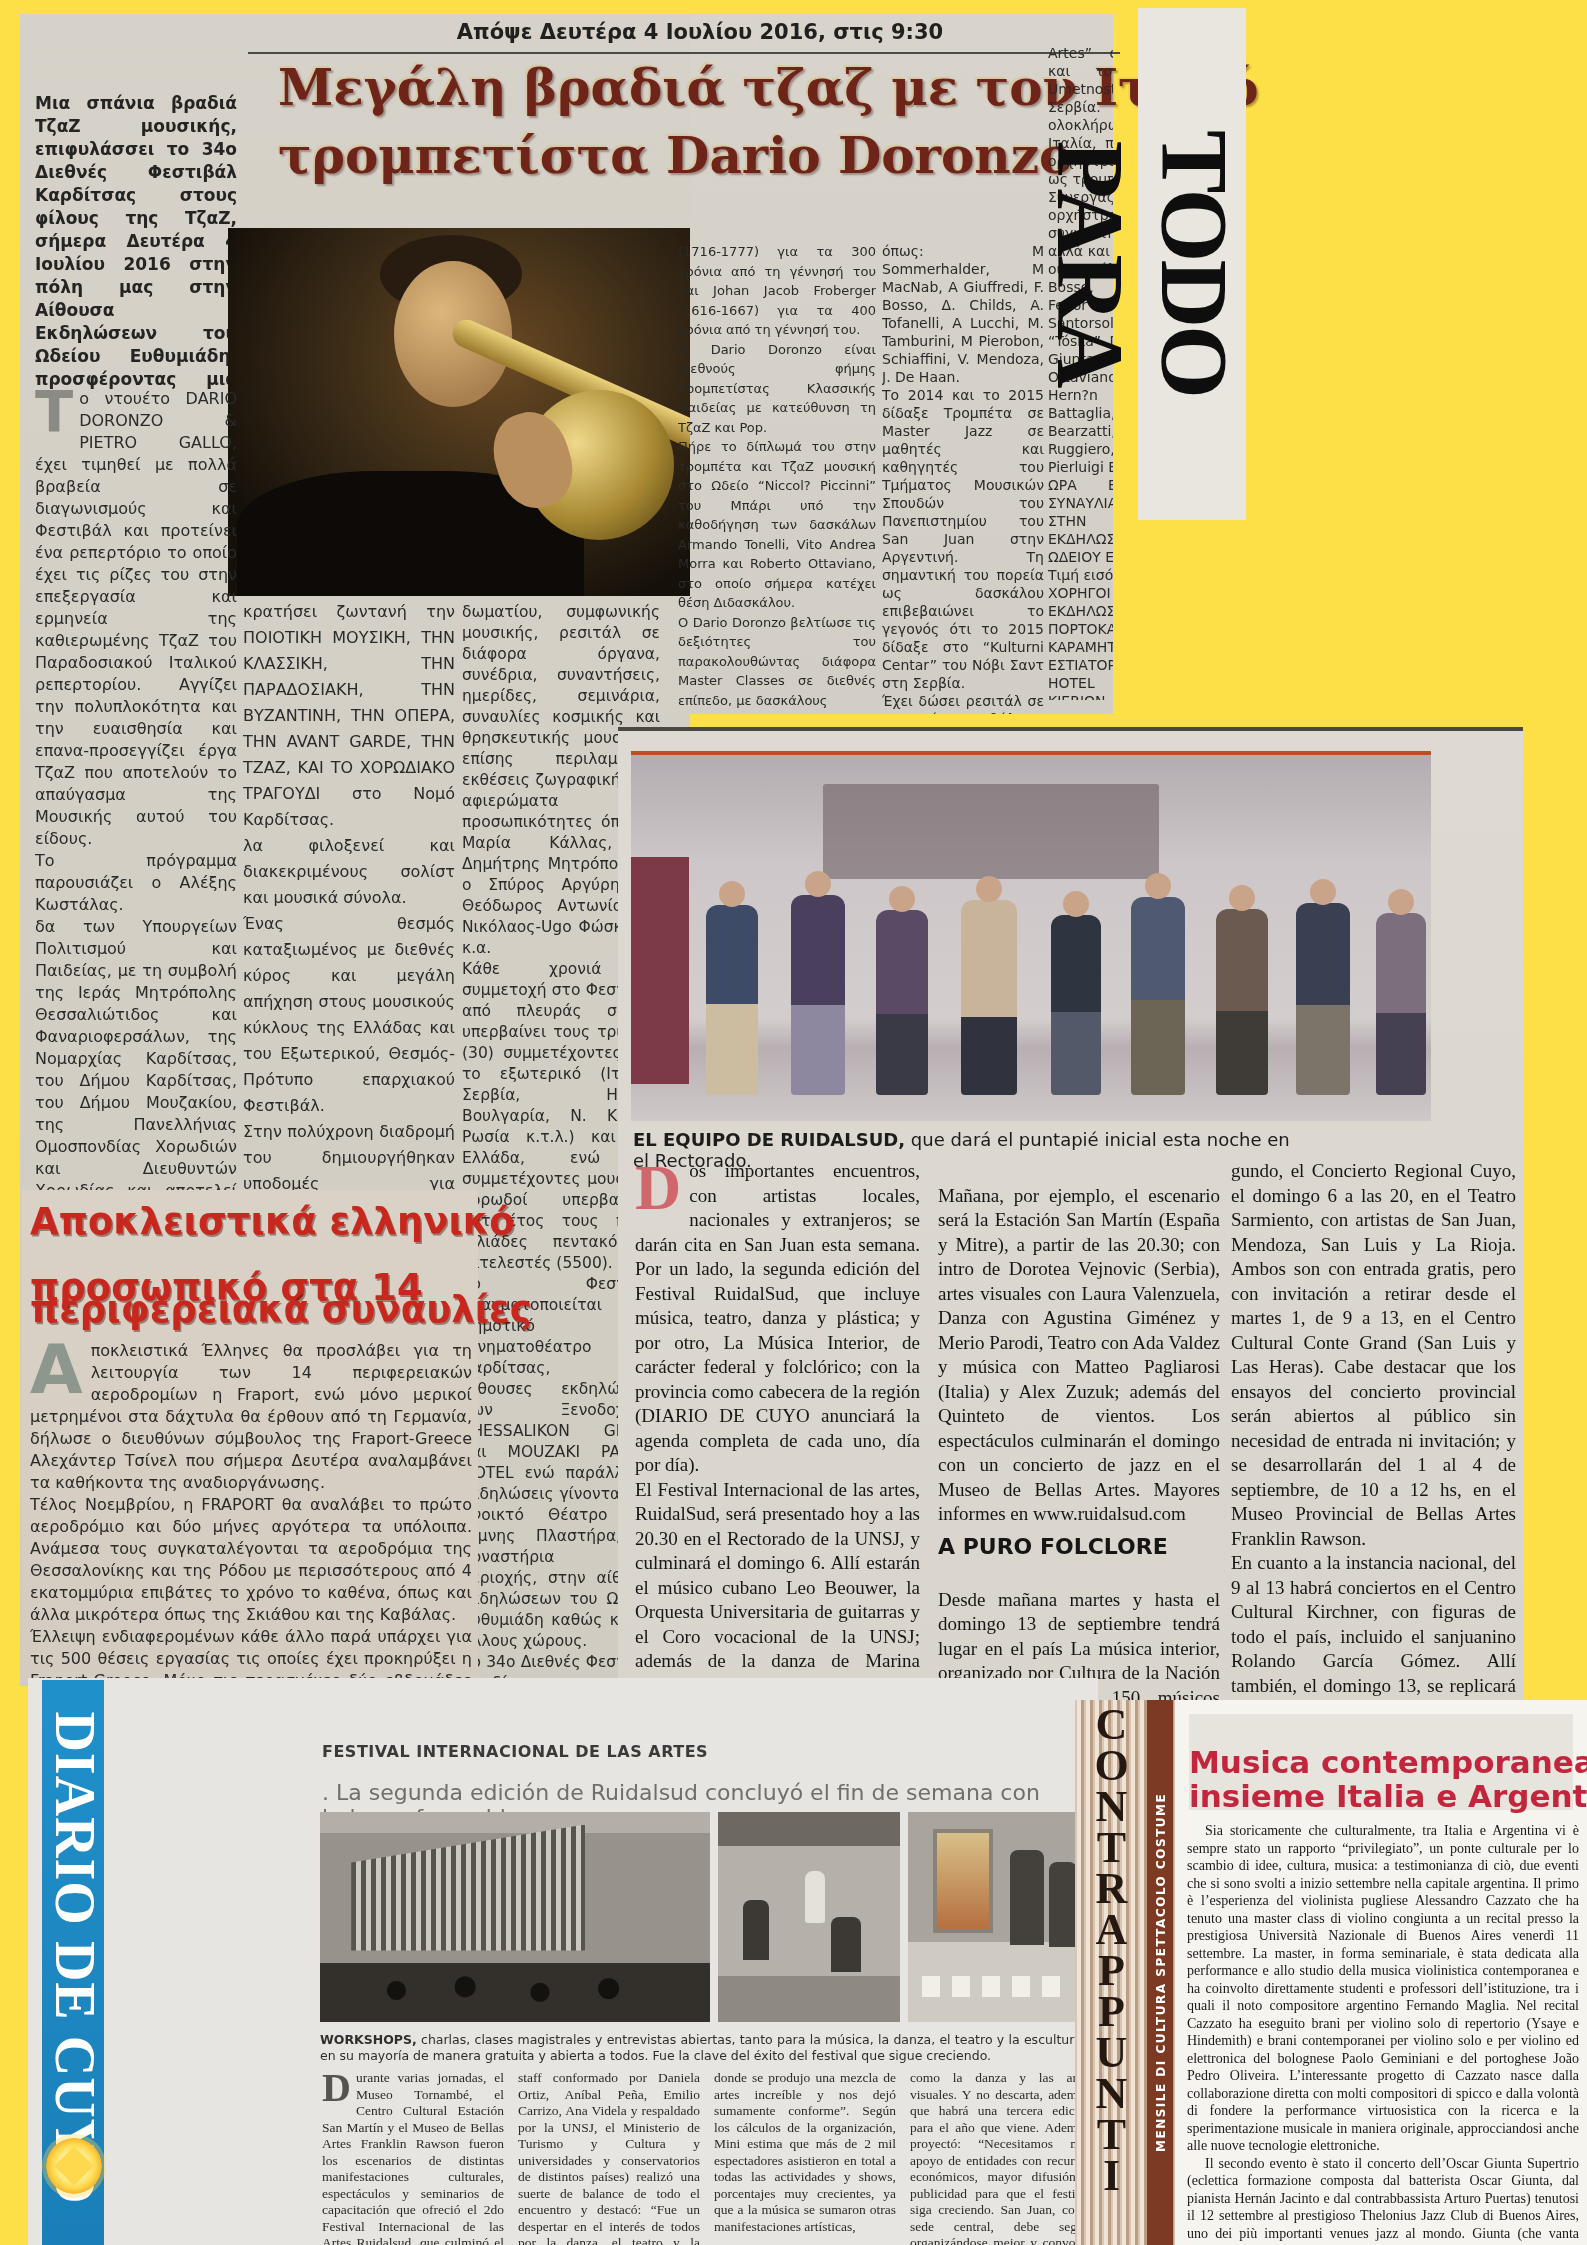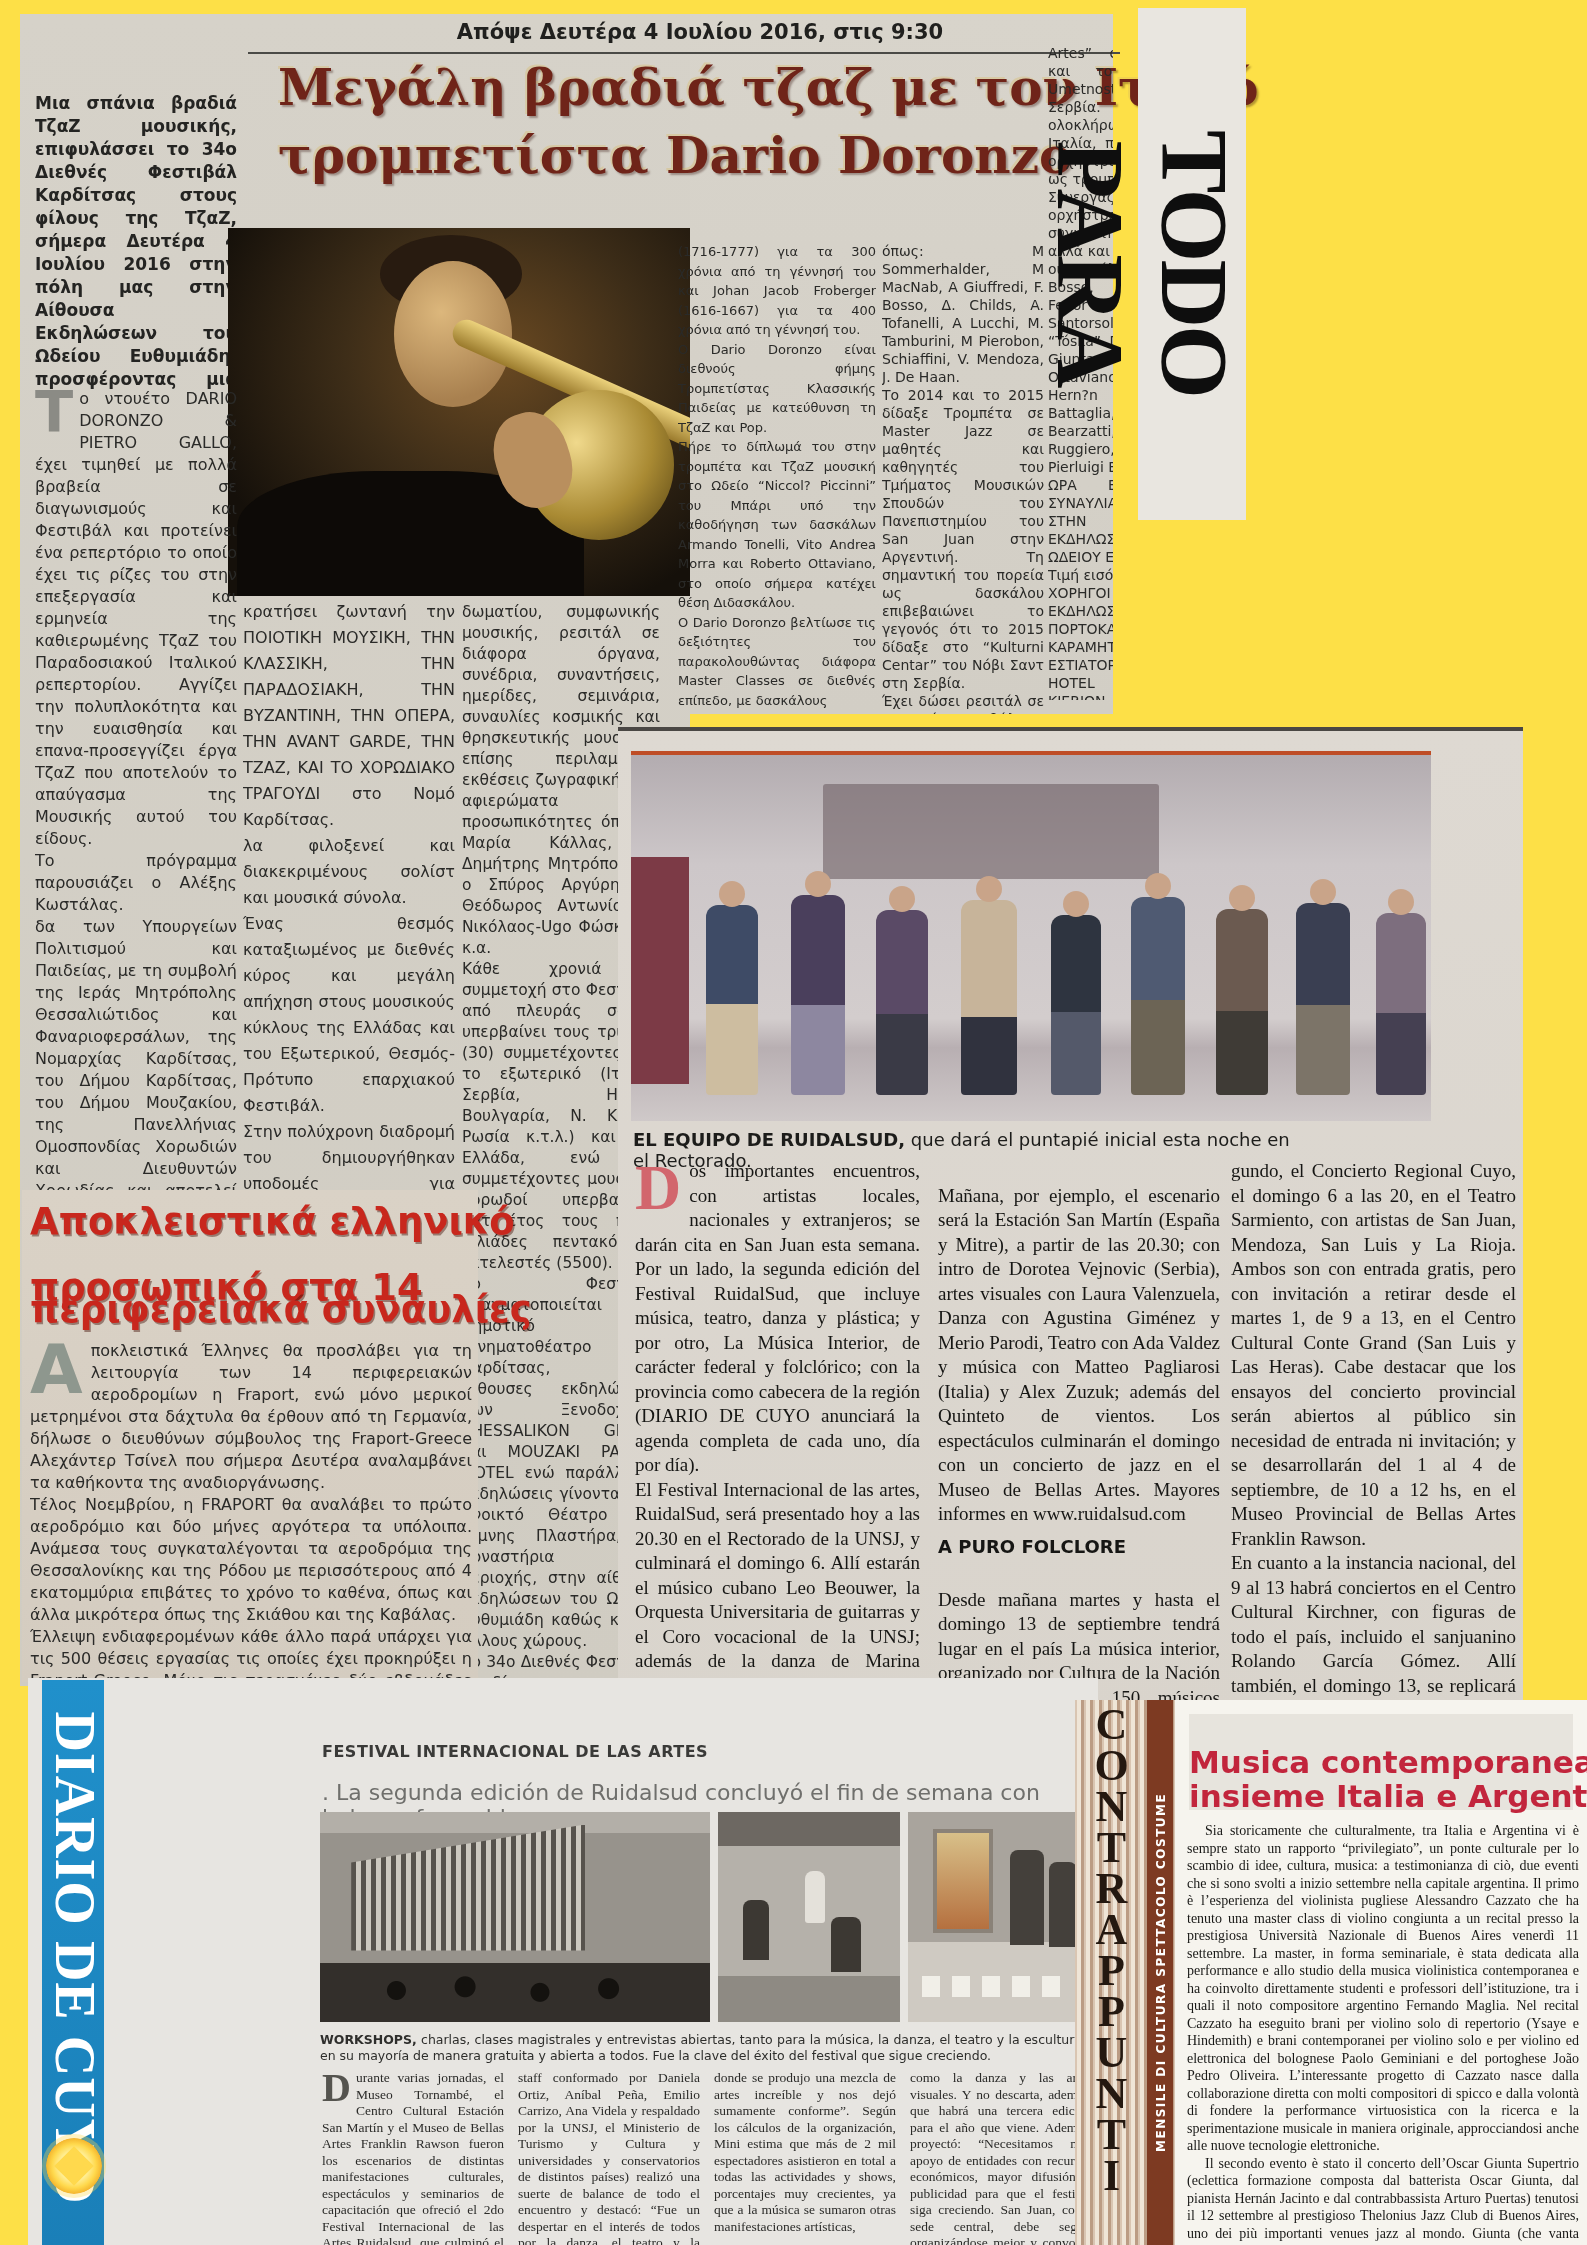--- a/index.html
+++ b/index.html
@@ -58,21 +58,21 @@
   .person{position:absolute;bottom:26px;border-radius:12px 12px 4px 4px;}
   .person::before{content:"";position:absolute;top:-24px;left:50%;margin-left:-13px;width:26px;height:26px;
                   border-radius:50%;background:#c9a489;}
   .sp-caption{left:15px;top:398px;width:660px;font-size:18px;color:#1c1c1a;}
   .sp-caption b{font-weight:bold;}
   .scol{font-family:"Liberation Serif",serif;font-size:19px;line-height:24.5px;text-align:justify;
         color:#161614;overflow:hidden;white-space:pre-line;}
   .sp-c1{left:17px;top:428px;width:285px;height:552px;}
   .sp-c2{left:320px;top:428px;width:282px;height:552px;}
   .sp-c3{left:613px;top:428px;width:285px;height:552px;}
-  .sp-sub{font-family:"DejaVu Sans",sans-serif;font-weight:bold;font-size:18px;margin:8px 0 4px 0;white-space:nowrap;}
+  .sp-sub{font-family:"DejaVu Sans",sans-serif;font-weight:bold;font-size:22px;margin:8px 0 4px 0;white-space:nowrap;}
   .dc-d::first-letter{float:left;font-family:"Liberation Serif",serif;font-size:64px;line-height:.78;
                       font-weight:bold;color:#d2666d;margin:4px 8px 0 0;}
   
   .diario{left:28px;top:1678px;width:1070px;height:567px;background:#e7e5e1;}
   .dc-blue{left:14px;top:2px;width:62px;height:565px;background:linear-gradient(180deg,#2090cb,#1a7fb8);}
   .dc-mast{left:76px;top:4px;width:552px;height:58px;transform:rotate(90deg);transform-origin:0 0;
            font-family:"Liberation Serif",serif;font-weight:bold;font-size:56px;color:#ffffff;
            line-height:58px;text-align:center;letter-spacing:1px;}
   .dc-sun{left:18px;top:460px;width:56px;height:56px;border-radius:50%;
           background:radial-gradient(circle,#fff6b0 0 30%,#ffd94d 55%,#f4b62e 70%,transparent 72%);

